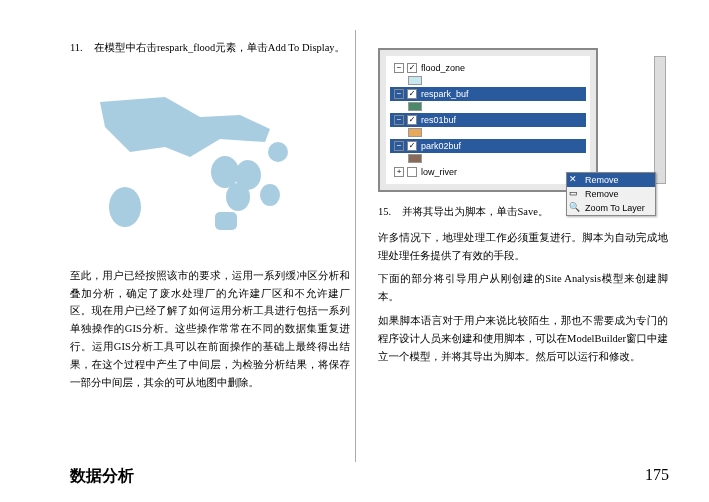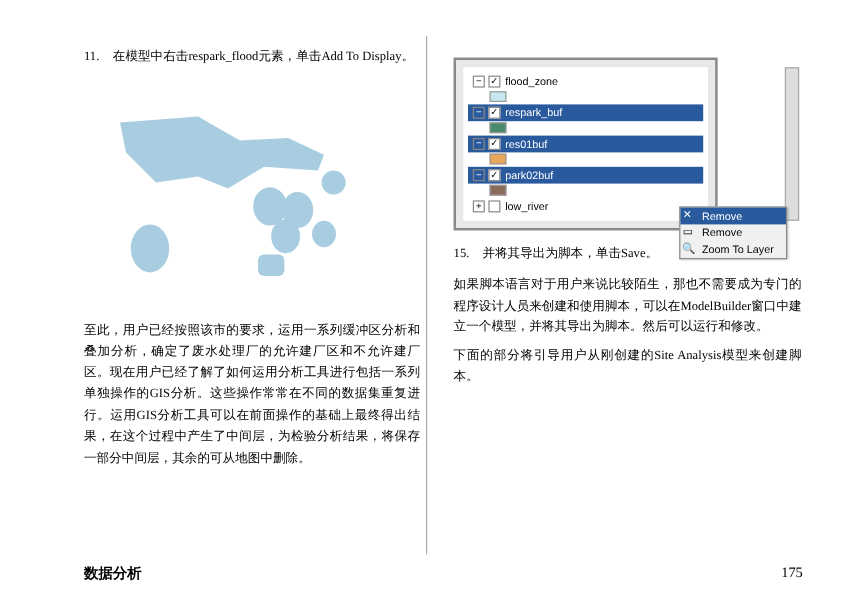--- a/index.html
+++ b/index.html
@@ -22,21 +22,21 @@
     .chk { width: 10px; height: 10px; border: 1px solid #888; display: inline-flex; align-items: center; justify-content: center; font-size: 8px; margin-right: 4px; background: #fff; color: #000; line-height: 1; }
     .swatch { width: 14px; height: 9px; border: 1px solid #999; margin-left: 18px; margin-top: 1px; margin-bottom: 2px; }
     .sw-flood { background: #c8e8f0; }
     .sw-respark { background: #4a8a6a; }
     .sw-res01 { background: #e8a85a; }
     .sw-park02 { background: #8a6a5a; }
     .ctx-menu { position: absolute; right: 12px; top: 124px; background: #f0f0f0; border: 1px solid #888; font-size: 9px; font-family: Arial, sans-serif; width: 90px; box-shadow: 1px 1px 2px rgba(0,0,0,0.3); }
     .ctx-item { padding: 2px 4px 2px 18px; position: relative; }
     .ctx-item.sel { background: #2a5a9e; color: #fff; }
     .ctx-icon { position: absolute; left: 2px; top: 1px; font-size: 9px; }
-    .footer { position: absolute; bottom: 15px; left: 70px; right: 40px; display: flex; justify-content: space-between; font-size: 12px; }
+    .footer { position: absolute; bottom: 15px; left: 70px; right: 40px; display: flex; justify-content: space-between; font-size: 16px; }
     .footer-left { font-weight: bold; }
     .divider { position: absolute; left: 355px; top: 30px; bottom: 40px; width: 1px; background: #aaa; }
     .panel-wrap { position: relative; }
     .scrollbar-stub { position: absolute; right: 2px; top: 8px; bottom: 8px; width: 12px; background: #ddd; border: 1px solid #aaa; }
   </style>
 </head>
 <body>
 
 <div class="page">
   <div class="col col-left">
@@ -117,22 +117,23 @@
           <span>Zoom To Layer</span>
         </div>
       </div>
     </div>
 
 
     <div class="num-item" style="">
       <span class="num">15.</span>
       <span class="txt">并将其导出为脚本，单击Save。</span>
     </div>
+    <div class="para2">许多情况下，地理处理工作必须重复进行。脚本为自动完成地理处理任务提供了有效的手段。</div>
+    <div class="para2">下面的部分将引导用户从刚创建的Site Analysis模型来创建脚本。</div>
     <div class="para2">如果脚本语言对于用户来说比较陌生，那也不需要成为专门的程序设计人员来创建和使用脚本，可以在ModelBuilder窗口中建立一个模型，并将其导出为脚本。然后可以运行和修改。</div>
-    <div class="para2">下面的部分将引导用户从刚创建的Site Analysis模型来创建脚本。</div>
   </div>
 </div>
 
 <div class="divider"></div>
 
 <div class="footer">
   <span class="footer-left">数据分析</span>
   <span>175</span>
 </div>
 

